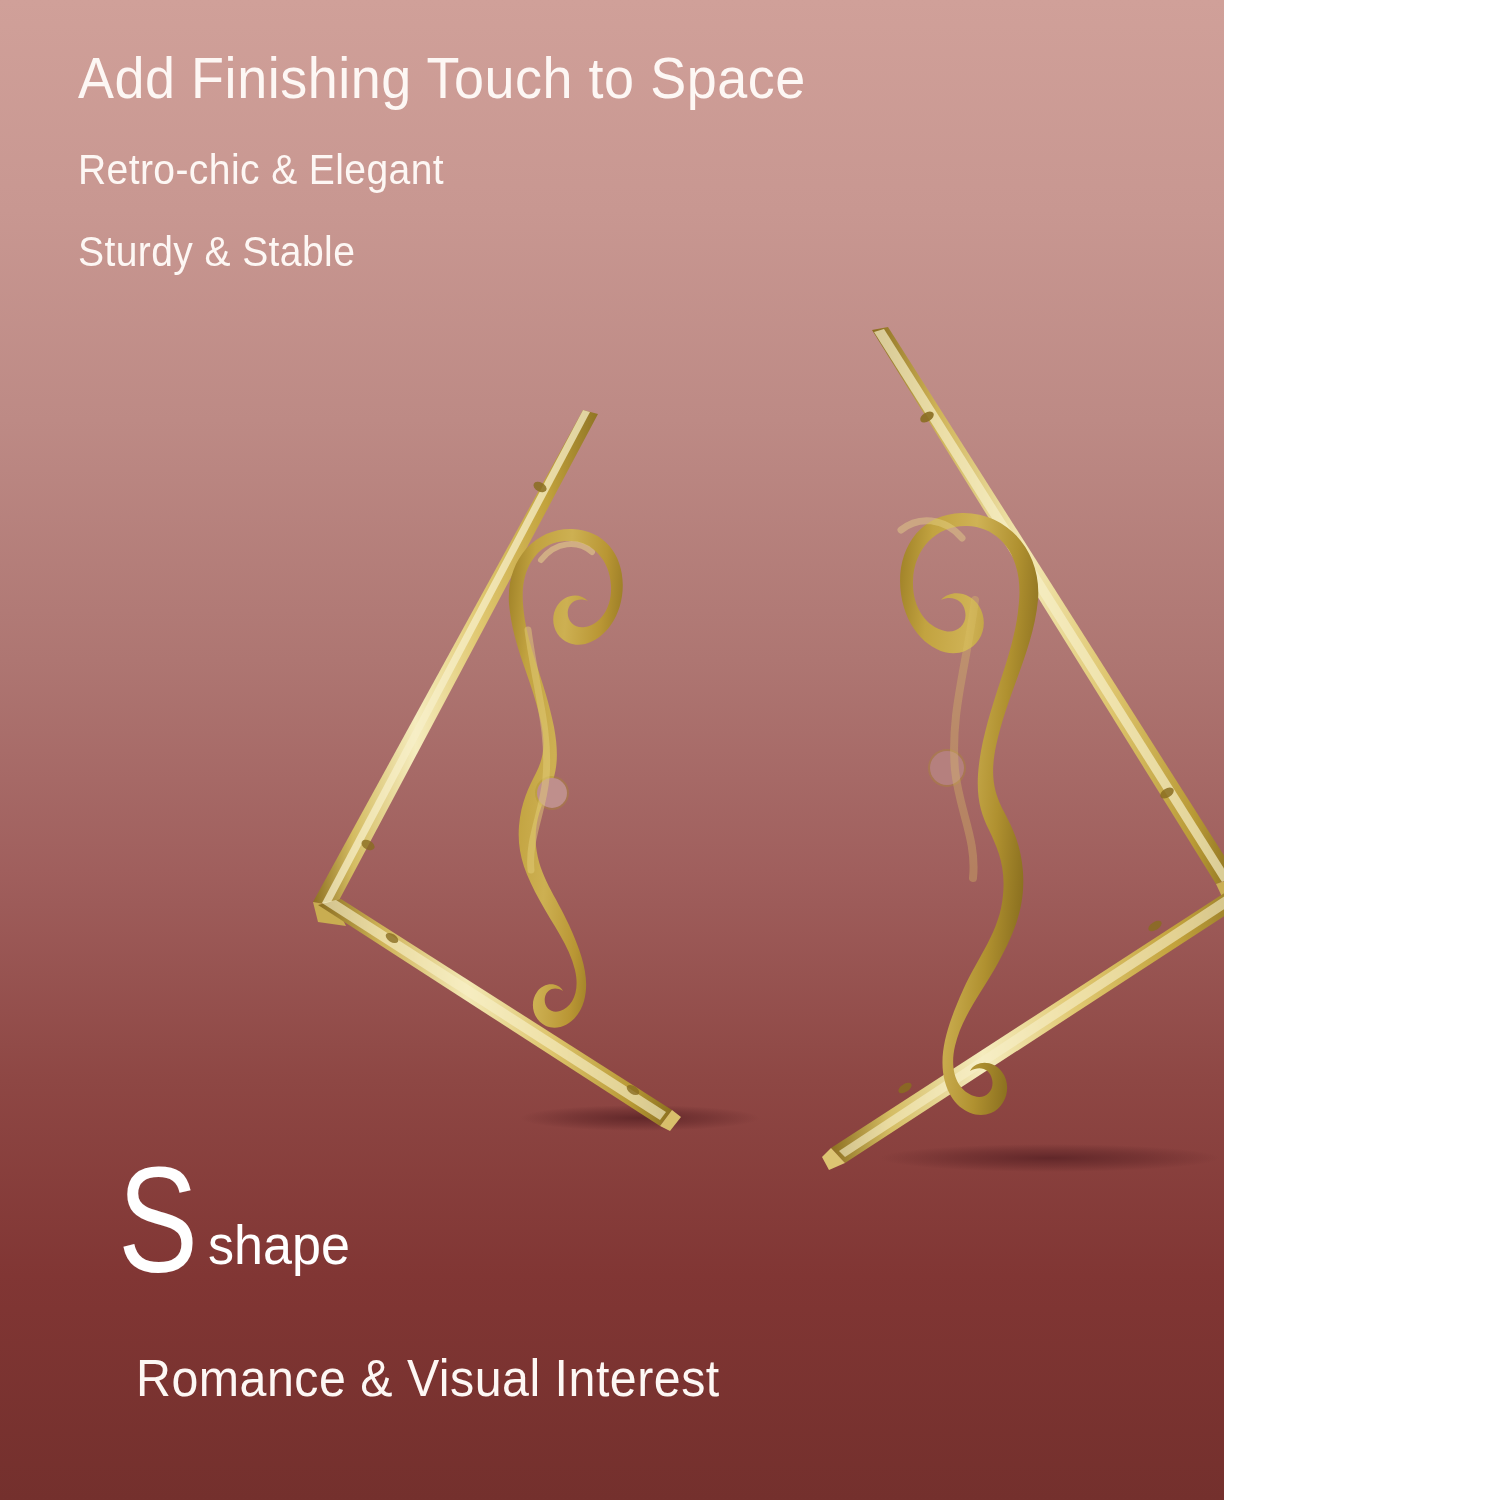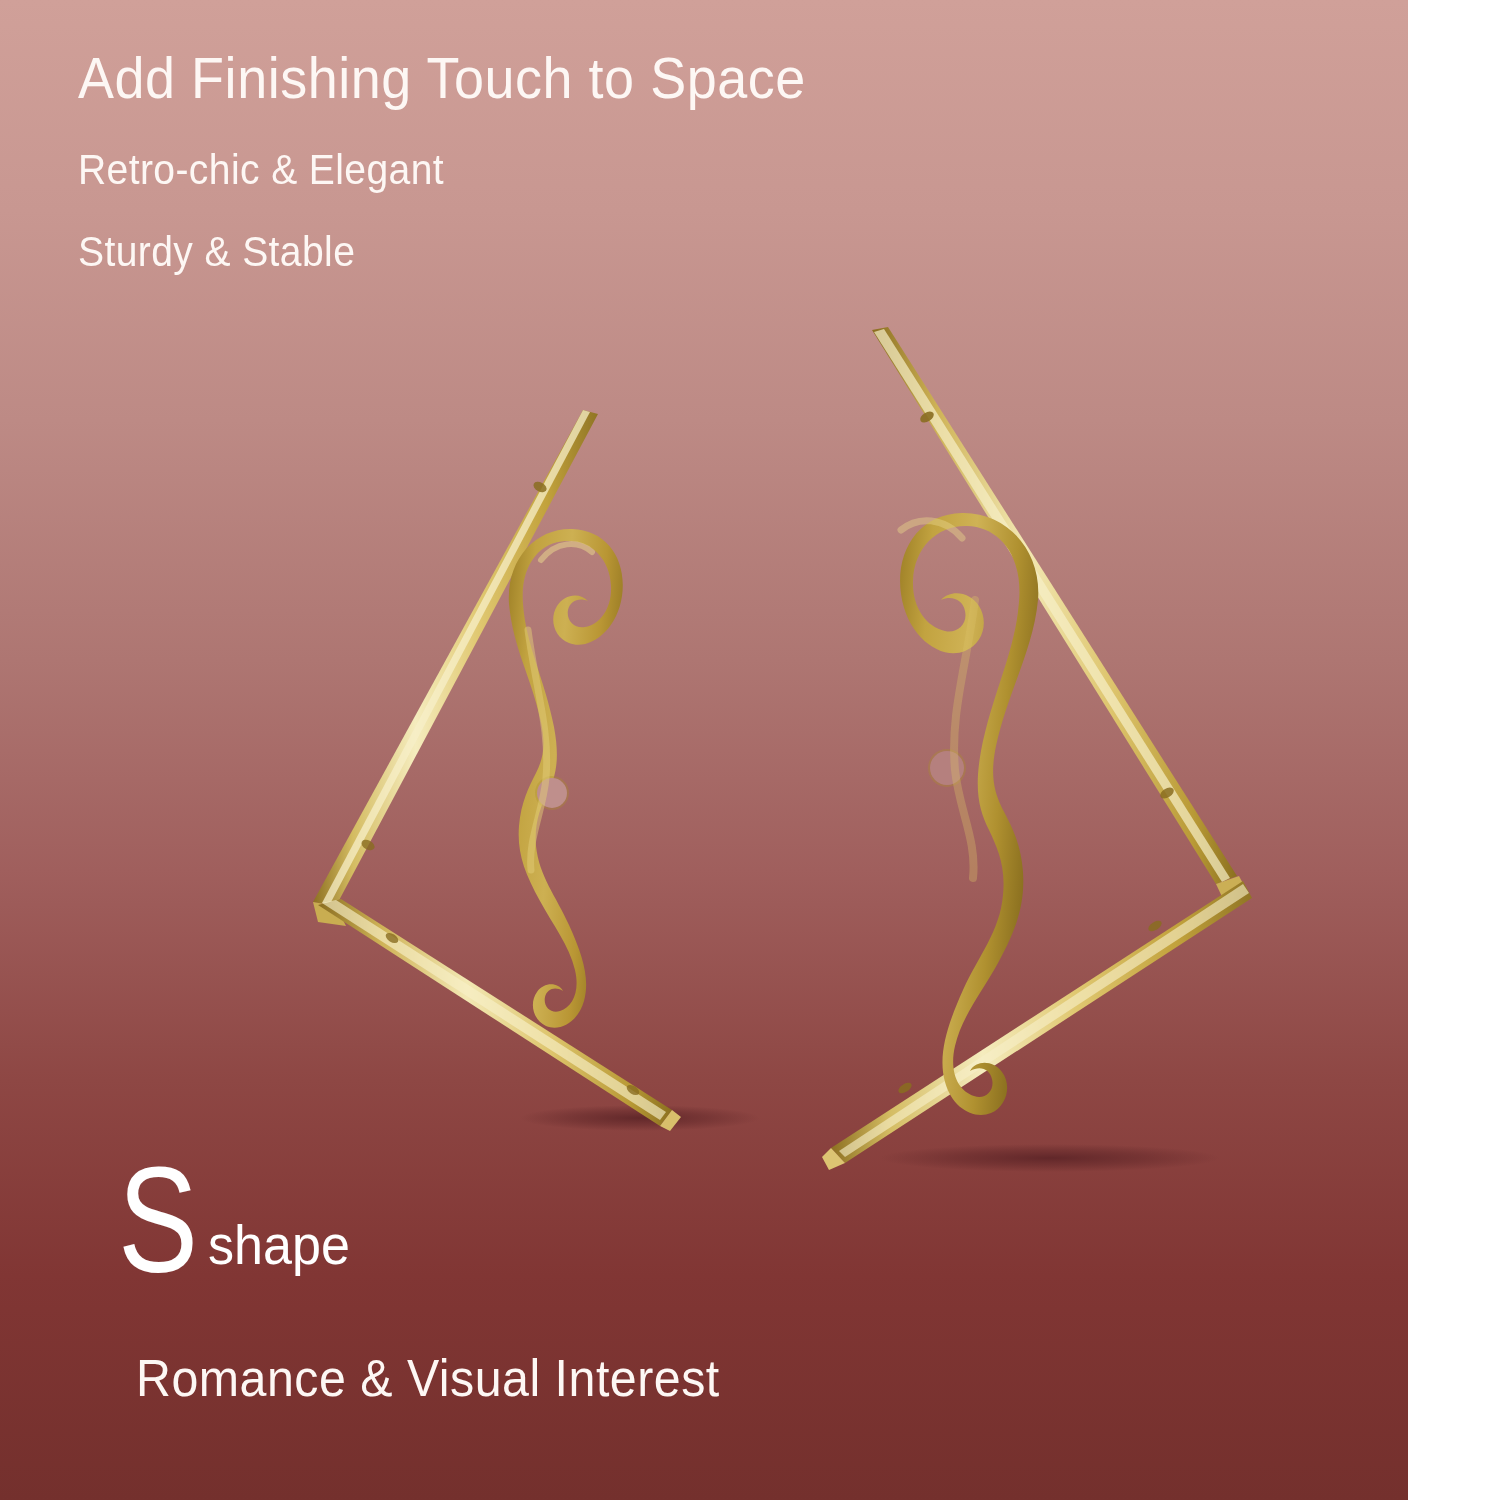--- a/index.html
+++ b/index.html
@@ -1,21 +1,21 @@
 <!DOCTYPE html>
 <html><head>
 <meta charset="utf-8">
 <style>
   html,body{margin:0;padding:0;}
   body{
     width:1500px;height:1500px;overflow:hidden;
     font-family:"Liberation Sans","DejaVu Sans",sans-serif;
   }
   #stage{
-    position:relative;width:1408px;height:1500px;overflow:hidden;
+    position:relative;width:1224px;height:1500px;overflow:hidden;
     background:linear-gradient(to bottom,
       #d0a099 0%,
       #c89791 14%,
       #bd8a85 28%,
       #ae7672 44%,
       #a05f5d 58%,
       #8e4744 72%,
       #813634 85%,
       #74302d 100%);
   }

